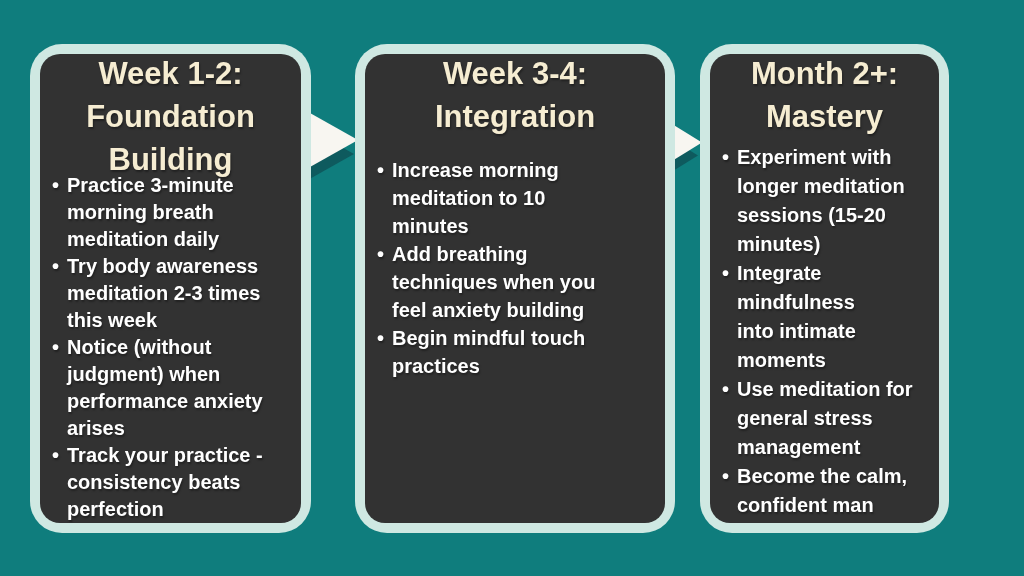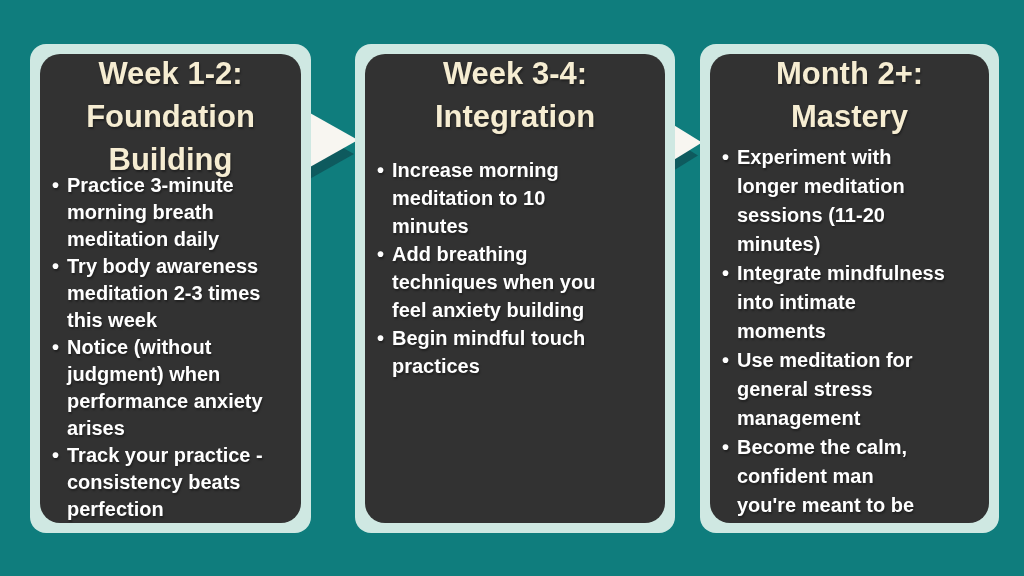--- a/index.html
+++ b/index.html
@@ -31,35 +31,35 @@
   .arrow-1 { left: 294px; top: 104px; width: 64px; height: 72px; }
   .arrow-1-shadow { left: 290px; top: 118px; width: 64px; height: 72px; }
   .arrow-2 { left: 638px; top: 103px; width: 64px; height: 79px; }
   .arrow-2-shadow { left: 634px; top: 116px; width: 64px; height: 79px; }
 
   .card {
     position: absolute;
     top: 44px;
     height: 489px;
     background: var(--card-border);
-    border-radius: 16px;
+    border-radius: 32px;
     padding: 10px;
     z-index: 3;
   }
   .card-inner {
     width: 100%;
     height: 100%;
     background: var(--card-bg);
     border-radius: 20px;
     padding: 2px 2px 0 2px;
     overflow: hidden;
   }
   .card-1 { left: 30px;  width: 281px; }
   .card-2 { left: 355px; width: 320px; }
-  .card-3 { left: 700px; width: 299px; }
+  .card-3 { left: 700px; width: 249px; }
 
   .card-title {
     color: var(--title);
     font-weight: bold;
     font-size: 31px;
     line-height: 43px;
     text-align: center;
     white-space: pre-line;
     margin-top: -4px;
     text-shadow: 1px 2px 2px rgba(0,0,0,0.35);
@@ -139,21 +139,21 @@
     </div>
   </div>
 
   <div class="card card-3">
     <div class="card-inner">
       <div class="card-title">Month 2+:
 Mastery</div>
       <ul class="bullet-list">
         <li>Experiment with
 longer meditation
-sessions (11-20
+sessions (15-20
 minutes)</li>
         <li>Integrate mindfulness
 into intimate
 moments</li>
         <li>Use meditation for
 general stress
 management</li>
         <li>Become the calm,
 confident man
 you're meant to be</li>

